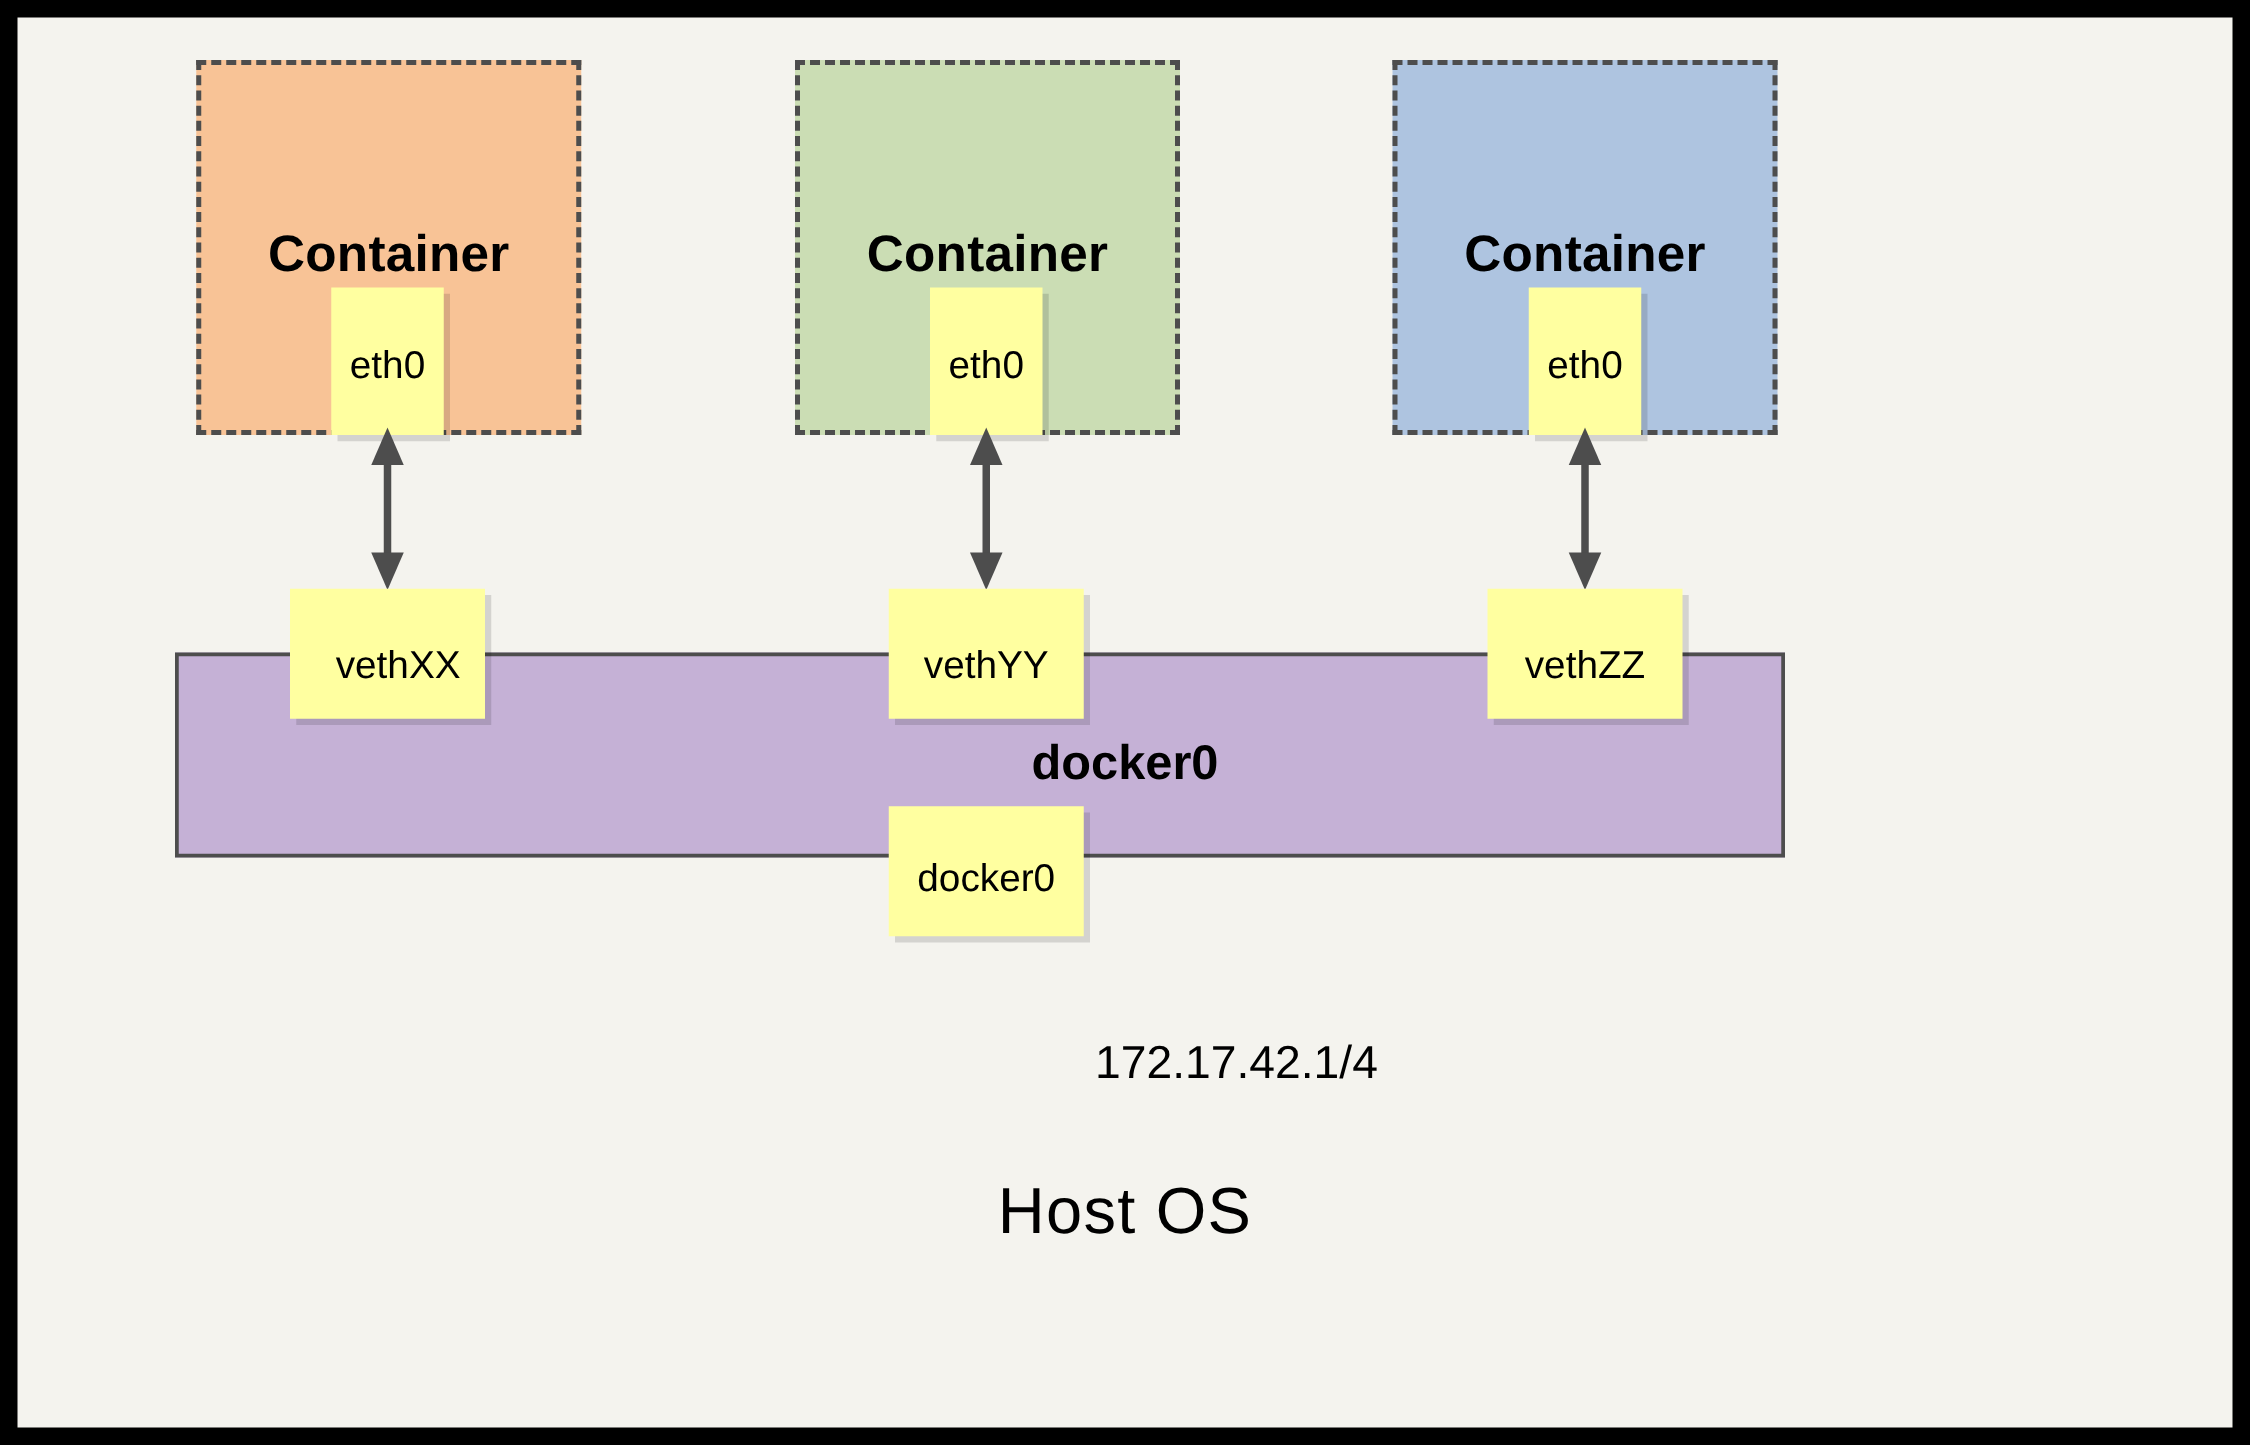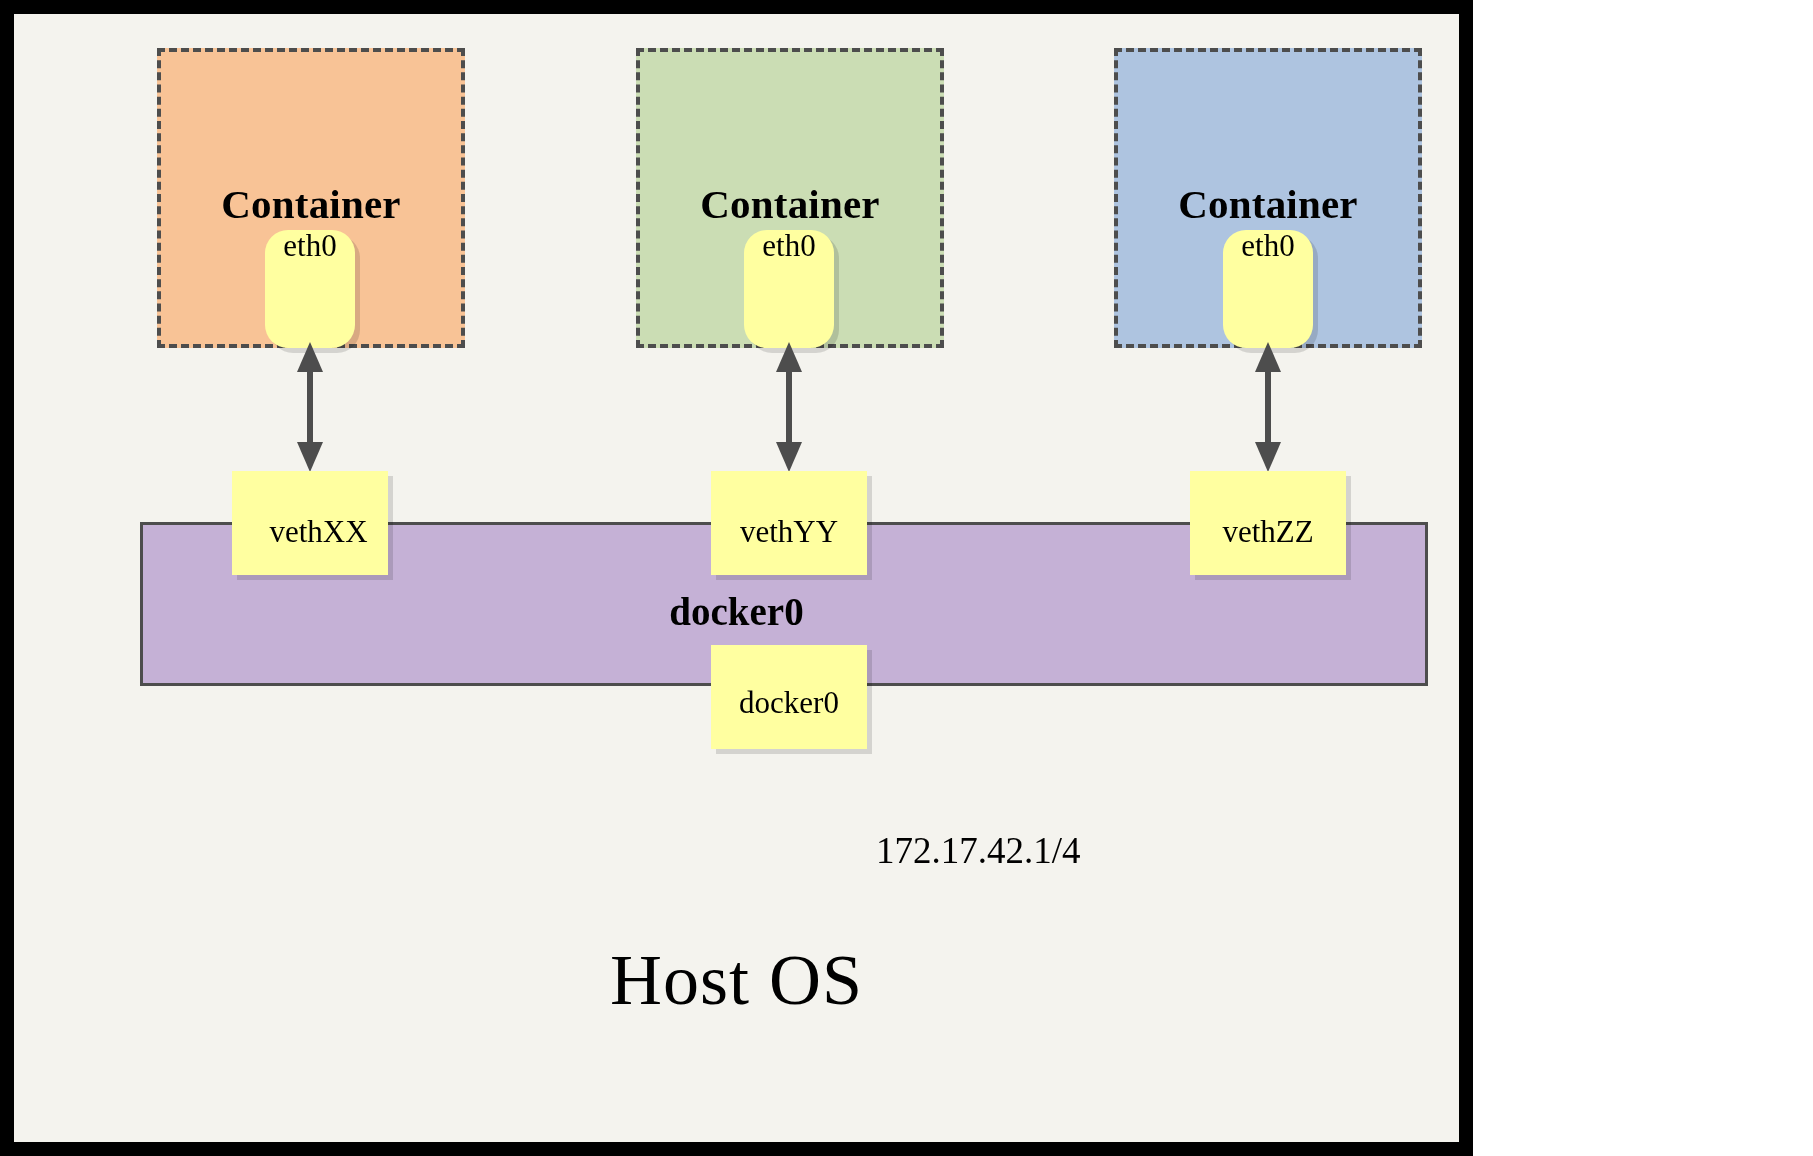--- a/index.html
+++ b/index.html
@@ -2,27 +2,27 @@
 <html><head>
 <meta charset="utf-8">
 <style>
   html, body {
     margin: 0;
     padding: 0;
     background: #ffffff;
   }
   #canvas {
     position: relative;
-    width: 1473px;
+    width: 1800px;
     height: 1156px;
     background: #f4f3ee;
     box-sizing: border-box;
     border: 14px solid #000000;
     overflow: hidden;
-    font-family: Liberation Serif, serif;
+    font-family: Liberation Sans, sans-serif;
   }
   
   .container-box {
     position: absolute;
     box-sizing: border-box;
     border: 4px dashed #4d4d4d;
   }
   .container-title {
     position: absolute;
     left: 0;
@@ -56,22 +56,22 @@
     align-items: center;
     justify-content: center;
     color: #000000;
     font-size: 31px;
     line-height: 1;
   }
   .eth {
     width: 90px;
     height: 118px;
     top: 216px;
+    padding-top: 46px;
     align-items: flex-start;
-    border-radius: 23px;
   }
   #eth-1 { left: 251px; }
   #eth-2 { left: 730px; }
   #eth-3 { left: 1209px; }
 
   .veth {
     width: 156px;
     height: 104px;
     top: 457px;
     align-items: flex-end;
@@ -129,21 +129,21 @@
     font-size: 37px;
     color: #000000;
     white-space: nowrap;
   }
   #host-os {
     position: absolute;
     left: 0;
     right: 0;
     top: 925px;
     text-align: center;
-    font-size: 72px;
+    font-size: 52px;
     color: #000000;
     letter-spacing: 1px;
   }
 </style>
 </head>
 <body>
 
 <div id="canvas">
 
   <div class="container-box" id="container-1">

